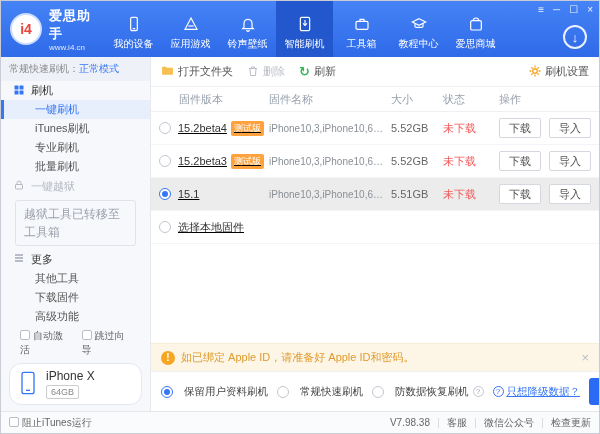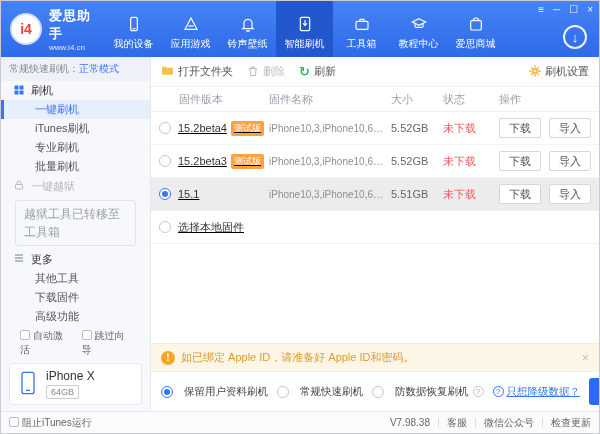--- a/index.html
+++ b/index.html
@@ -24,21 +24,21 @@
   .sidebar { width:150px; background:#f7f8fb; border-right:1px solid #e6e8ee; display:flex; flex-direction:column; font-size:11px; overflow:hidden; flex-shrink:0; }
   .sb-status { height:24px; background:#eef1f7; display:flex; align-items:center; padding:0 8px; font-size:10px; color:#888; flex-shrink:0; }
   .sb-status .value { color:#3576f5; }
   .sb-section { display:flex; align-items:center; gap:6px; height:24px; padding:0 12px; color:#333; }
   .sb-section.disabled { color:#b5b9c2; }
   .sb-item { height:24px; display:flex; align-items:center; padding-left:34px; color:#555; cursor:pointer; }
   .sb-item.active { background:#e7eefc; color:#3576f5; border-left:3px solid #3576f5; padding-left:31px; }
   .note-box { margin:4px 14px; border:1px solid #e0e3ea; border-radius:3px; padding:4px 8px; color:#9aa0ab; font-size:12px; line-height:1.5; }
   .sb-checks { display:flex; gap:12px; padding:3px 19px; color:#666; font-size:10px; margin-top:auto; align-items:center; }
   .cb { width:10px; height:10px; border:1px solid #b9bdc6; background:#fff; border-radius:2px; display:inline-block; margin-right:3px; vertical-align:-1px; }
-  .device-box { margin:3px 8px 6px; background:#fff; border:1px solid #e3e7f0; border-radius:4px; padding:5px 10px; display:flex; align-items:center; gap:10px; }
+  .device-box { margin:3px 8px 6px; background:#fff; border:1px solid #e3e7f0; border-radius:12px; padding:5px 10px; display:flex; align-items:center; gap:10px; }
   .device-name { font-size:12px; color:#333; }
   .device-cap { display:inline-block; font-size:9px; color:#888; border:1px solid #ccc; border-radius:2px; padding:1px 4px; margin-top:2px; }
 
   
   .main { flex:1; display:flex; flex-direction:column; background:#fff; min-width:0; }
   .toolbar { height:30px; display:flex; align-items:center; gap:14px; padding:0 10px; border-bottom:1px solid #eef0f3; font-size:11px; color:#555; flex-shrink:0; }
   .tool { display:flex; align-items:center; gap:4px; cursor:pointer; }
   .tool.disabled { color:#b9bdc6; }
   .tool.right { margin-left:auto; }
   .ico-refresh { color:#35b558; font-size:13px; font-weight:bold; }

